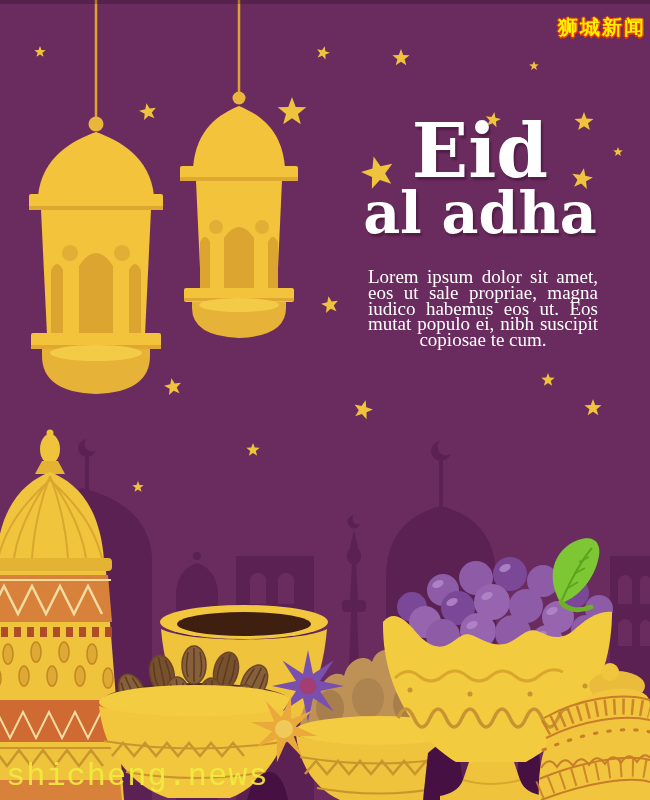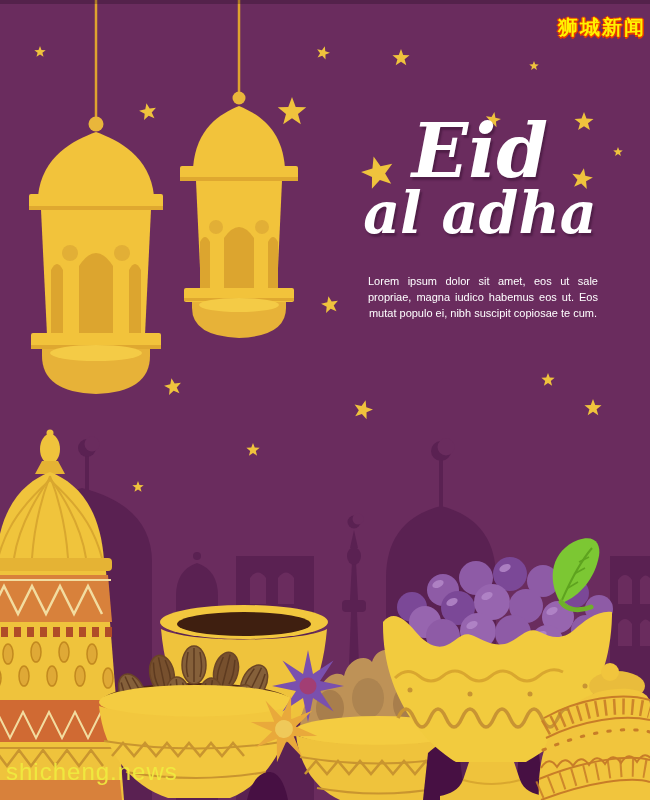--- a/index.html
+++ b/index.html
@@ -6,44 +6,45 @@
   .stage{
     position:relative;width:650px;height:800px;overflow:hidden;
     background:var(--background,#6A2C5E);
     font-family:"Liberation Sans",sans-serif;
   }
   svg.scene{position:absolute;left:0;top:0;width:650px;height:800px;display:block;}
   .top-edge{position:absolute;left:0;top:0;width:650px;height:4px;background:rgba(20,5,20,.25);}
   .title{
     position:absolute;left:348px;top:114px;width:264px;text-align:center;
     color:var(--title-text,#fff);font-family:"DejaVu Serif",serif;
-    font-style:italic;font-weight:bold;line-height:1;
+    font-weight:bold;line-height:1;
     text-shadow:2px 3px 2px rgba(48,14,44,.45);
   }
   .title-line1{font-size:74px;}
   .title-line2{font-size:57px;margin-top:-4px;}
   .para{
-    position:absolute;left:368px;top:263px;width:230px;
-    color:var(--body-text,#fff);font-size:11px;line-height:15.8px;
-    text-align:justify;text-align-last:center;
+    position:absolute;left:368px;top:250px;width:230px;
+    color:var(--body-text,#fff);font-size:19px;line-height:15.8px;
+    text-align:justify;text-align-last:center;font-family:Liberation Serif, serif;
   }
   .wm-top{
     position:absolute;right:4px;top:14px;
     font-size:20px;font-weight:bold;letter-spacing:2px;
     color:var(--watermark-top,#FFF200);
     text-shadow:1.5px 0 0 var(--watermark-top-outline,#E83A00),
                -1.5px 0 0 var(--watermark-top-outline,#E83A00),
                 0 1.5px 0 var(--watermark-top-outline,#E83A00),
                 0 -1.5px 0 var(--watermark-top-outline,#E83A00),
                 1px 1px 0 var(--watermark-top-outline,#E83A00);
   }
   .wm-bottom{
     position:absolute;left:6px;top:758px;
-    font-size:24px;letter-spacing:1px;opacity:.92;
+    font-size:32px;letter-spacing:1px;opacity:.92;
     color:var(--watermark-bottom,#F0EC3F);
+    font-family:Liberation Mono, monospace;
   }
 </style>
 </head>
 <body>
 
 <div class="stage">
 
   <svg class="scene" viewBox="0 0 650 800">
     <defs>
       <path id="star5" d="M0,-1 L0.247,-0.34 0.951,-0.309 0.399,0.13 0.588,0.809 0,0.42 -0.588,0.809 -0.399,0.13 -0.951,-0.309 -0.247,-0.34 Z"></path>

